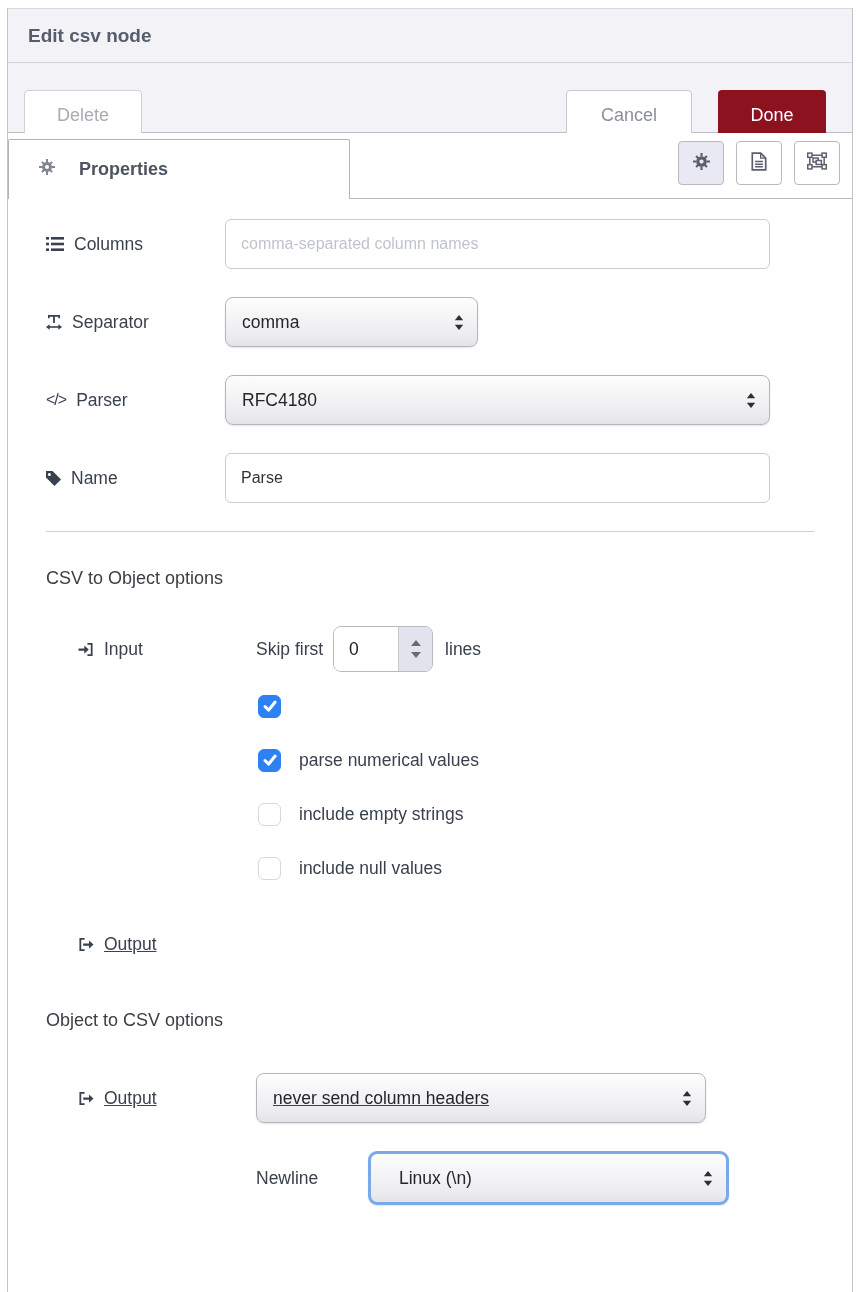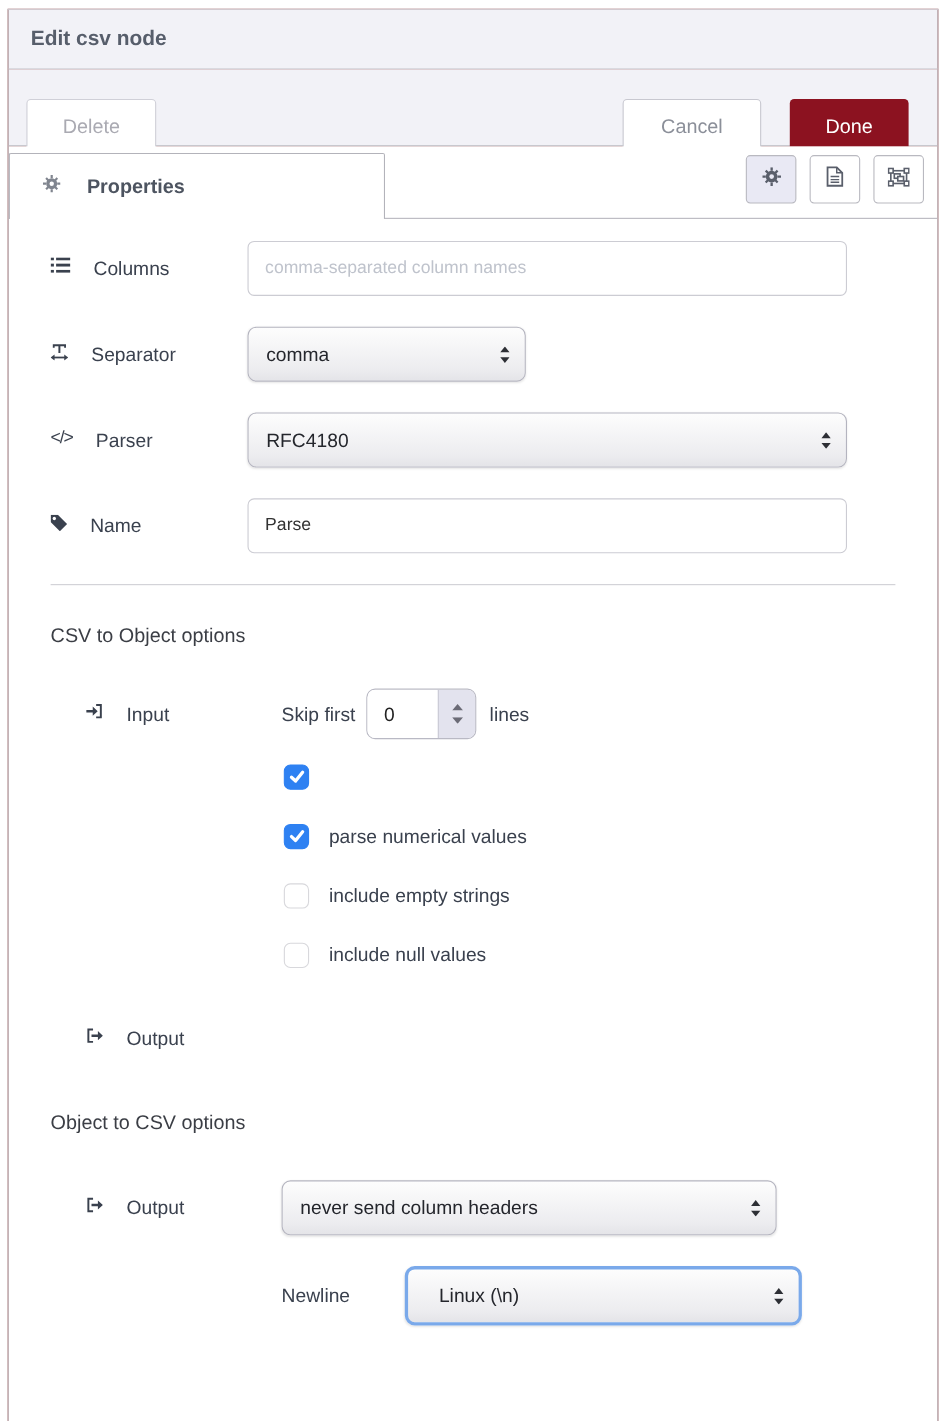--- a/index.html
+++ b/index.html
@@ -43,21 +43,21 @@
   .tab-active .icon { color:#80858f; }
   .tab-toolbar { position:absolute; right:12px; top:8px; display:flex; gap:12px; }
   .tool-btn {
     width:46px; height:44px; background:#fff; border:1px solid #b9b9c0; border-radius:4px;
     display:flex; align-items:center; justify-content:center; color:#5a5f6b; cursor:pointer;
   }
   .tool-btn.selected { background:#e9e9f4; }
   
   .content { flex:1; background:#fff; padding:20px 38px 0; font-size:17.5px; }
   .form-row { display:flex; align-items:center; height:50px; margin-bottom:28px; }
-  .row-label { width:179px; flex:none; display:flex; align-items:flex-start; gap:21px; color:#3a414e; }
+  .row-label { width:179px; flex:none; display:flex; align-items:center; gap:10px; color:#3a414e; }
   .row-label .icon { flex:none; display:flex; color:#3a414e; }
   .row-label.indent { width:210px; padding-left:32px; }
   .text-input {
     height:50px; width:545px; border:1px solid #ccccd3; border-radius:6px;
     font-size:16px; font-family:inherit; color:#333; padding:0 15px; background:#fff;
   }
   .text-input::placeholder { color:#bfc3cc; }
   .mac-select {
     height:50px; border:1px solid #b4b4bf; border-radius:8px;
     background:linear-gradient(#fdfdfd, #ececef 80%, #e4e4e8);
@@ -92,21 +92,21 @@
   .cb-row { display:flex; align-items:center; gap:18px; height:28px; margin-top:26px; cursor:pointer; }
   .cb-row:first-child { margin-top:18px; }
   .checkbox {
     width:23px; height:23px; flex:none; border-radius:6px; border:1px solid #d8d8dc; background:#fff;
     display:flex; align-items:center; justify-content:center;
   }
   .checkbox svg { display:none; }
   .checkbox.checked { background:#2E81F2; border-color:#2E81F2; }
   .checkbox.checked svg { display:block; }
   .cb-label { color:#3a414e; }
-  .out-row { display:flex; align-items:center; height:52px; margin-top:36px; }
+  .out-row { display:flex; align-items:center; height:52px; margin-top:36px;text-decoration:underline; }
   .out-row2 { margin-top:38px; }
   .newline-row { display:flex; align-items:center; height:56px; margin-left:210px; margin-top:26px; }
   .newline-label { width:112px; flex:none; color:#3a414e; }
   .code-glyph { font-size:16px; letter-spacing:-1px; color:#3a414e; }
 </style>
 </head>
 <body>
 
 <div class="tray">
 

